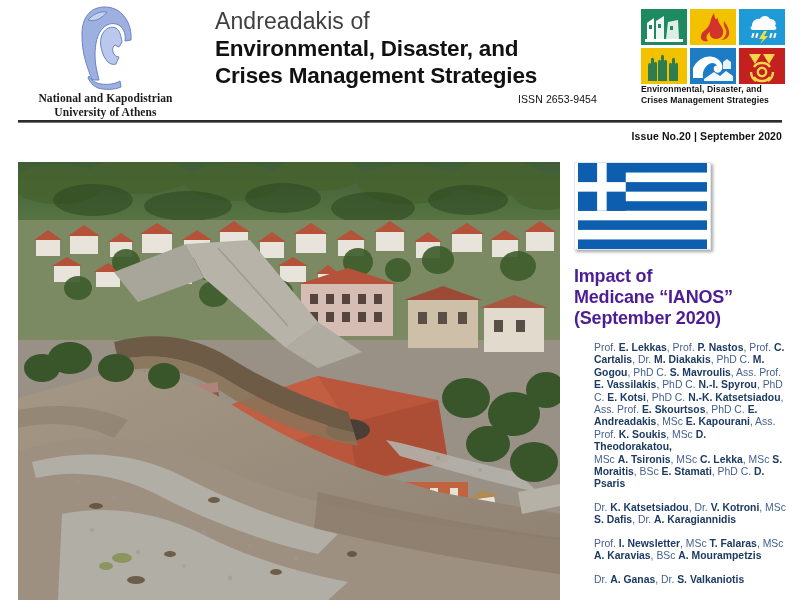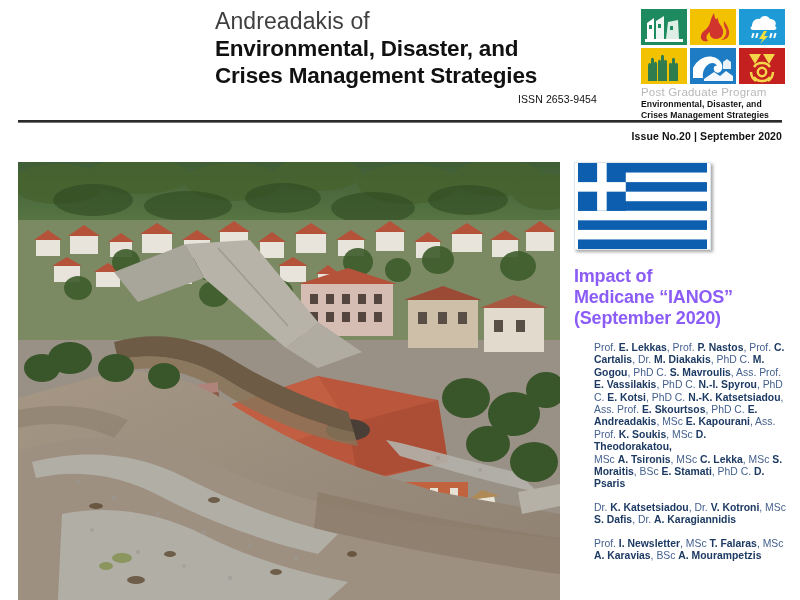--- a/index.html
+++ b/index.html
@@ -44,33 +44,47 @@
   
   .photo { position:absolute; left:18px; top:162px; width:542px; height:438px;
            overflow:hidden; background:#9a9186; }
 
   
   .rightcol { position:absolute; left:574px; top:162px; width:212px; }
 
   .flag { width:137px; height:88px; display:block; box-shadow:2px 2px 3px rgba(0,0,0,.35);
           border:1px solid #dfe6ee; }
 
-  .article-title { margin-top:16px; font-size:18px; font-weight:bold; color:#8b5cf6;
+  .article-title { margin-top:16px; font-size:18px; font-weight:bold; color:#4c1d95;
                    line-height:21px; letter-spacing:-.2px; }
 
   .authors { margin-top:13px;margin-left:20px; }
   .agroup { font-size:10.4px; color:#44608f; line-height:12.4px; margin-bottom:11px;
             text-align:left; }
   .agroup b { color:#1d3a63; font-weight:bold; }
 </style>
 </head>
 <body>
 
 <div class="header">
 
+  <div class="uoa-logo">
+    <svg class="athena" viewBox="0 0 62 86">
+      <g fill="#9db0e0" stroke="#6c83c4" stroke-width="1">
+        <path d="M30 3 C14 3 7 15 7 30 C7 40 8 48 10 55 C12 63 15 70 17 76 L24 76 C22 68 20 60 20 52 C20 40 22 30 28 24 C33 19 40 18 45 22 C49 25 51 31 50 37 L56 36 C57 24 52 12 42 6 C38 4 34 3 30 3 Z"></path>
+        <path d="M41 24 C36 22 31 24 28 29 C25 34 25 41 27 47 C28 51 30 55 33 58 C35 60 38 61 41 60 L44 53 C41 53 39 51 38 48 C37 45 38 42 40 41 L44 43 L47 38 C46 32 45 27 41 24 Z" fill="#b9c8ec"></path>
+        <path d="M14 72 C16 76 20 79 26 80 C33 81 40 80 45 77 L46 83 C39 86 30 86 23 84 C18 82 15 78 13 74 Z"></path>
+        <path d="M13 16 C18 10 25 7 32 8 C30 11 27 13 24 15 C20 17 16 17 13 16 Z" fill="#c4d1ef"></path>
+      </g>
+    </svg>
+    <div class="uoa-name">
+      <span>National and Kapodistrian</span><br>
+      <span>University of Athens</span>
+    </div>
+  </div>
 
   <div class="title-block">
     <div class="news-of">Andreadakis of</div>
     <div class="news-main">Environmental, Disaster, and</div>
     <div class="news-main">Crises Management Strategies</div>
     <div class="issn">ISSN 2653-9454</div>
   </div>
 
   <div class="pg-logo">
     <div class="pg-grid">
@@ -141,21 +155,20 @@
               <path d="M15 19 A9 9 0 0 1 23 15 A9 9 0 0 1 31 19"></path>
               <path d="M31 29 A9 9 0 0 1 23 33 A9 9 0 0 1 15 29"></path>
               <path d="M12 24 A11 11 0 0 0 17 33"></path>
               <path d="M34 24 A11 11 0 0 1 29 33"></path>
             </g>
           </g>
         </svg>
       </div>
 
     </div>
-    <div class="pg-capt1">Post Graduate Program</div>
     <div class="pg-capt2">Environmental,  Disaster,  and</div>
     <div class="pg-capt2">Crises Management Strategies</div>
   </div>
 
   <div class="hrule"></div>
 </div>
 
 <div class="issue-line">Issue No.20 | September 2020</div>
 
 <div class="photo">
@@ -405,14 +418,15 @@
   <div class="article-title">
     <span>Impact of</span><br>
     <span>Medicane “IANOS”</span><br>
     <span>(September 2020)</span>
   </div>
 
   <div class="authors">
     <div class="agroup">Prof. <b>E. Lekkas</b>, Prof. <b>P. Nastos</b>, Prof. <b>C. Cartalis</b>, Dr. <b>M. Diakakis</b>, PhD C. <b>M. Gogou</b>, PhD C. <b>S. Mavroulis</b>, Ass. Prof. <b>E. Vassilakis</b>, PhD C. <b>N.-I. Spyrou</b>, PhD C. <b>E. Kotsi</b>, PhD C. <b>N.-K. Katsetsiadou</b>, Ass. Prof. <b>E. Skourtsos</b>, PhD C. <b>E. Andreadakis</b>, MSc <b>E. Kapourani</b>, Ass. Prof. <b>K. Soukis</b>, MSc <b>D. Theodorakatou,</b><br>MSc <b>A. Tsironis</b>, MSc <b>C. Lekka</b>, MSc <b>S. Moraitis</b>, BSc <b>E. Stamati</b>, PhD C. <b>D. Psaris</b></div>
     <div class="agroup">Dr. <b>K. Katsetsiadou</b>, Dr. <b>V. Kotroni</b>, MSc <b>S. Dafis</b>, Dr. <b>A. Karagiannidis</b></div>
     <div class="agroup">Prof. <b>I. Newsletter</b>, MSc <b>T. Falaras</b>, MSc <b>A. Karavias</b>, BSc <b>A. Mourampetzis</b></div>
+    <div class="agroup">Dr. <b>A. Ganas</b>, Dr. <b>S. Valkaniotis</b></div>
   </div>
 </div>
 
 </body></html>

